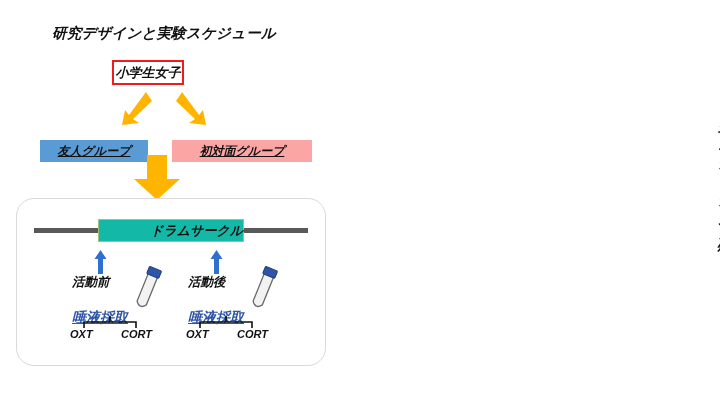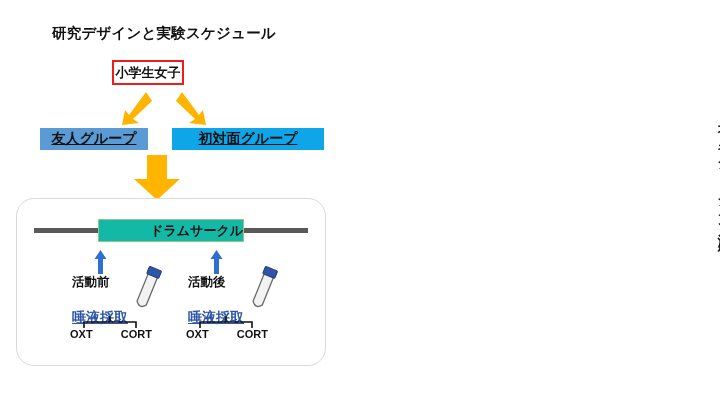--- a/index.html
+++ b/index.html
@@ -4,21 +4,21 @@
 <style>
   * { box-sizing: border-box; }
   html, body { margin:0; padding:0; }
   body {
     width:720px; height:405px;
     background:#ffffff;
     font-family:"Liberation Sans", sans-serif;
     overflow:hidden;
     position:relative;
   }
-  #figure { position:relative; width:720px; height:405px; }
+  #figure { position:relative; width:720px; height:405px;font-style:italic; }
 
   
   #design-panel { position:absolute; left:0; top:0; width:350px; height:405px; }
 
   #design-title {
     position:absolute; left:52px; top:24px;
     font-size:14.5px; font-weight:bold; color:#111;
     letter-spacing:.2px; white-space:nowrap;
   }
 
@@ -30,25 +30,25 @@
     font-size:13px; font-weight:bold; color:#111; white-space:nowrap;
   }
 
   .diag-arrow { position:absolute; width:40px; height:40px; }
   #arrow-left  { left:116px; top:88px; }
   #arrow-right { left:172px; top:88px; }
 
   .group-box {
     position:absolute; height:22px;
     display:flex; align-items:center; justify-content:center;
-    font-size:14px; font-weight:bold; color:#111; white-space:nowrap;
+    font-size:12px; font-weight:bold; color:#111; white-space:nowrap;margin-top:12px;
   }
   .group-box span { text-decoration:underline; text-underline-offset:1px; }
   #group-friend   { left:40px;  top:128px; width:108px; background:#5b9bd5; }
-  #group-stranger { left:172px; top:128px; width:152px; background:#0ea5e9; }
+  #group-stranger { left:172px; top:128px; width:140px; background:#fca5a5; }
 
   #arrow-down { position:absolute; left:130px; top:155px; width:54px; height:46px; }
 
   #protocol-box {
     position:absolute; left:16px; top:198px;
     width:310px; height:168px;
     border:1.6px solid #d9d9d9; border-radius:18px;
     background:#fff;
   }
 

